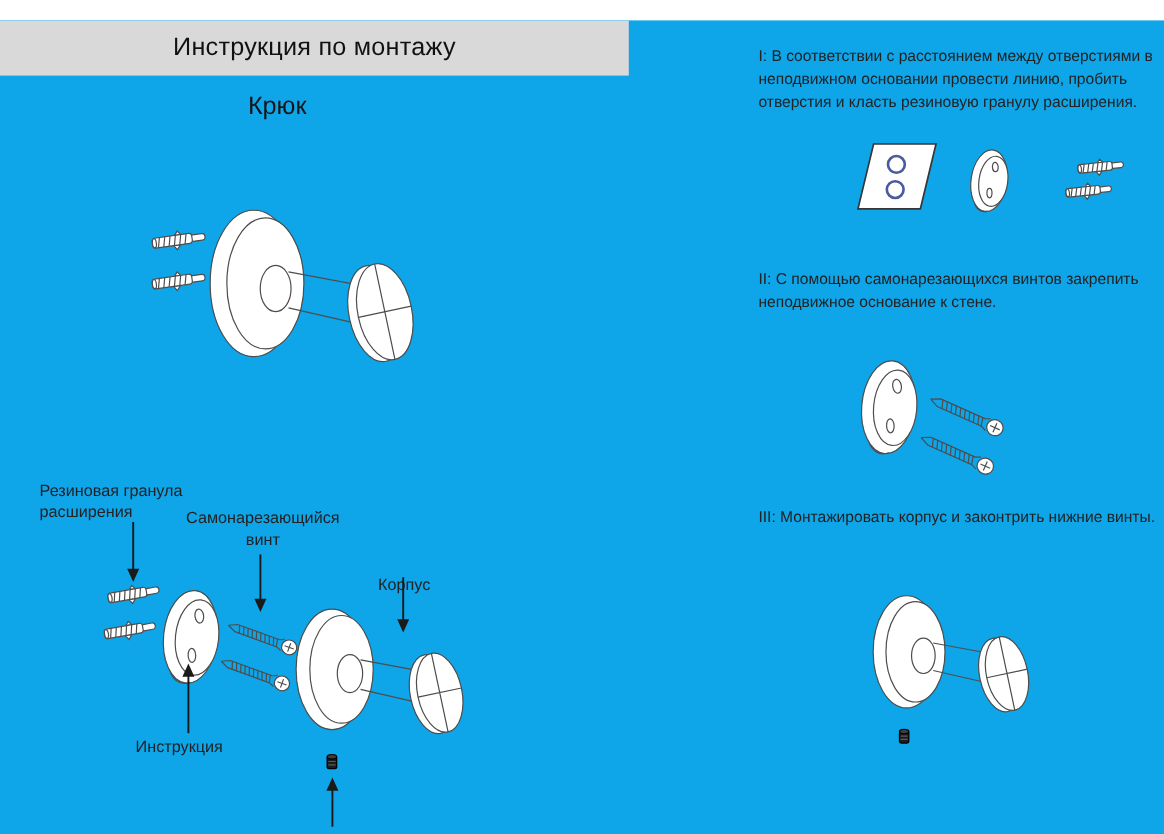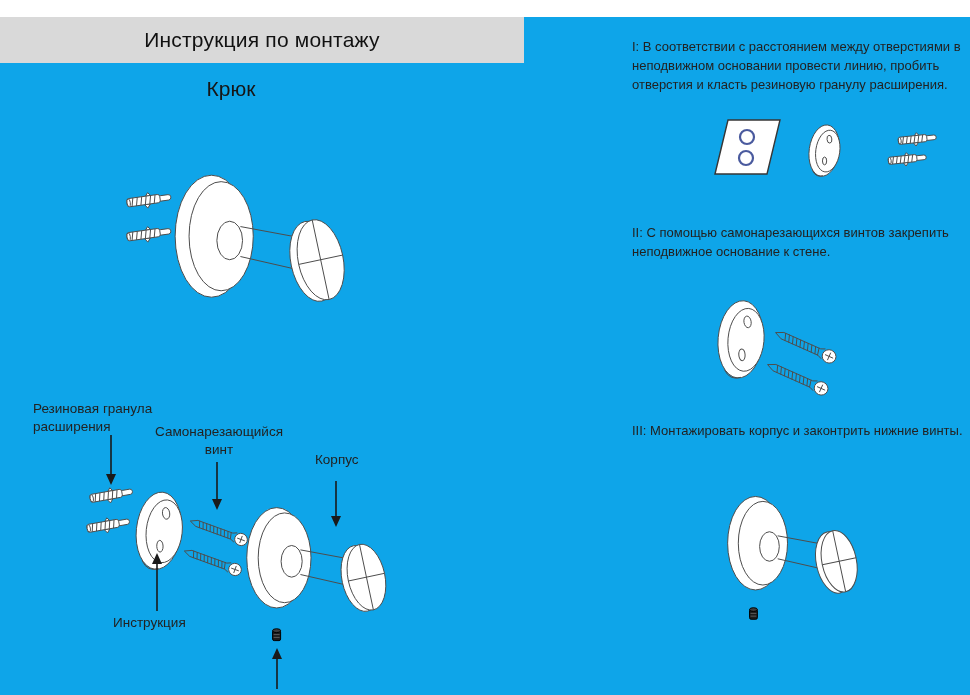--- a/index.html
+++ b/index.html
@@ -87,21 +87,21 @@
     <use href="#g-anchor" transform="translate(9,46) rotate(-10) scale(0.62)"></use>
     <use href="#g-ring" transform="translate(64,12) rotate(6) scale(0.9)"></use>
     <use href="#g-screw" transform="translate(117,38) rotate(20) scale(0.58)"></use>
     <use href="#g-screw" transform="translate(111,68) rotate(20) scale(0.58)"></use>
     <use href="#g-hook" transform="translate(170,30) scale(0.88)"></use>
     <use href="#g-setscrew" transform="translate(196,152) scale(0.8)"></use>
   </svg>
 
   <div class="abs callout center" style="left:152px; top:406px; width:134px;">Самонарезающийся винт</div>
   <div class="abs callout" style="left:33px; top:383px; width:132px;">Резиновая гранула расширения</div>
-  <div class="abs callout" style="left:315px; top:434px;">Корпус</div>
+  <div class="abs callout" style="left:315px; top:462px;">Корпус</div>
   <div class="abs callout" style="left:113px; top:597px;">Инструкция</div>
   <div class="abs callout" style="left:228px; top:675px;">Резиновая винт</div>
 
   <svg class="abs" style="left:104px; top:418px;" width="14" height="50">
     <line x1="7" y1="0" x2="7" y2="40" stroke="#1a1a1a" stroke-width="1.6"></line>
     <polygon points="2,39 12,39 7,50" fill="#1a1a1a"></polygon>
   </svg>
   <svg class="abs" style="left:210px; top:445px;" width="14" height="48">
     <line x1="7" y1="0" x2="7" y2="38" stroke="#1a1a1a" stroke-width="1.6"></line>
     <polygon points="2,37 12,37 7,48" fill="#1a1a1a"></polygon>

